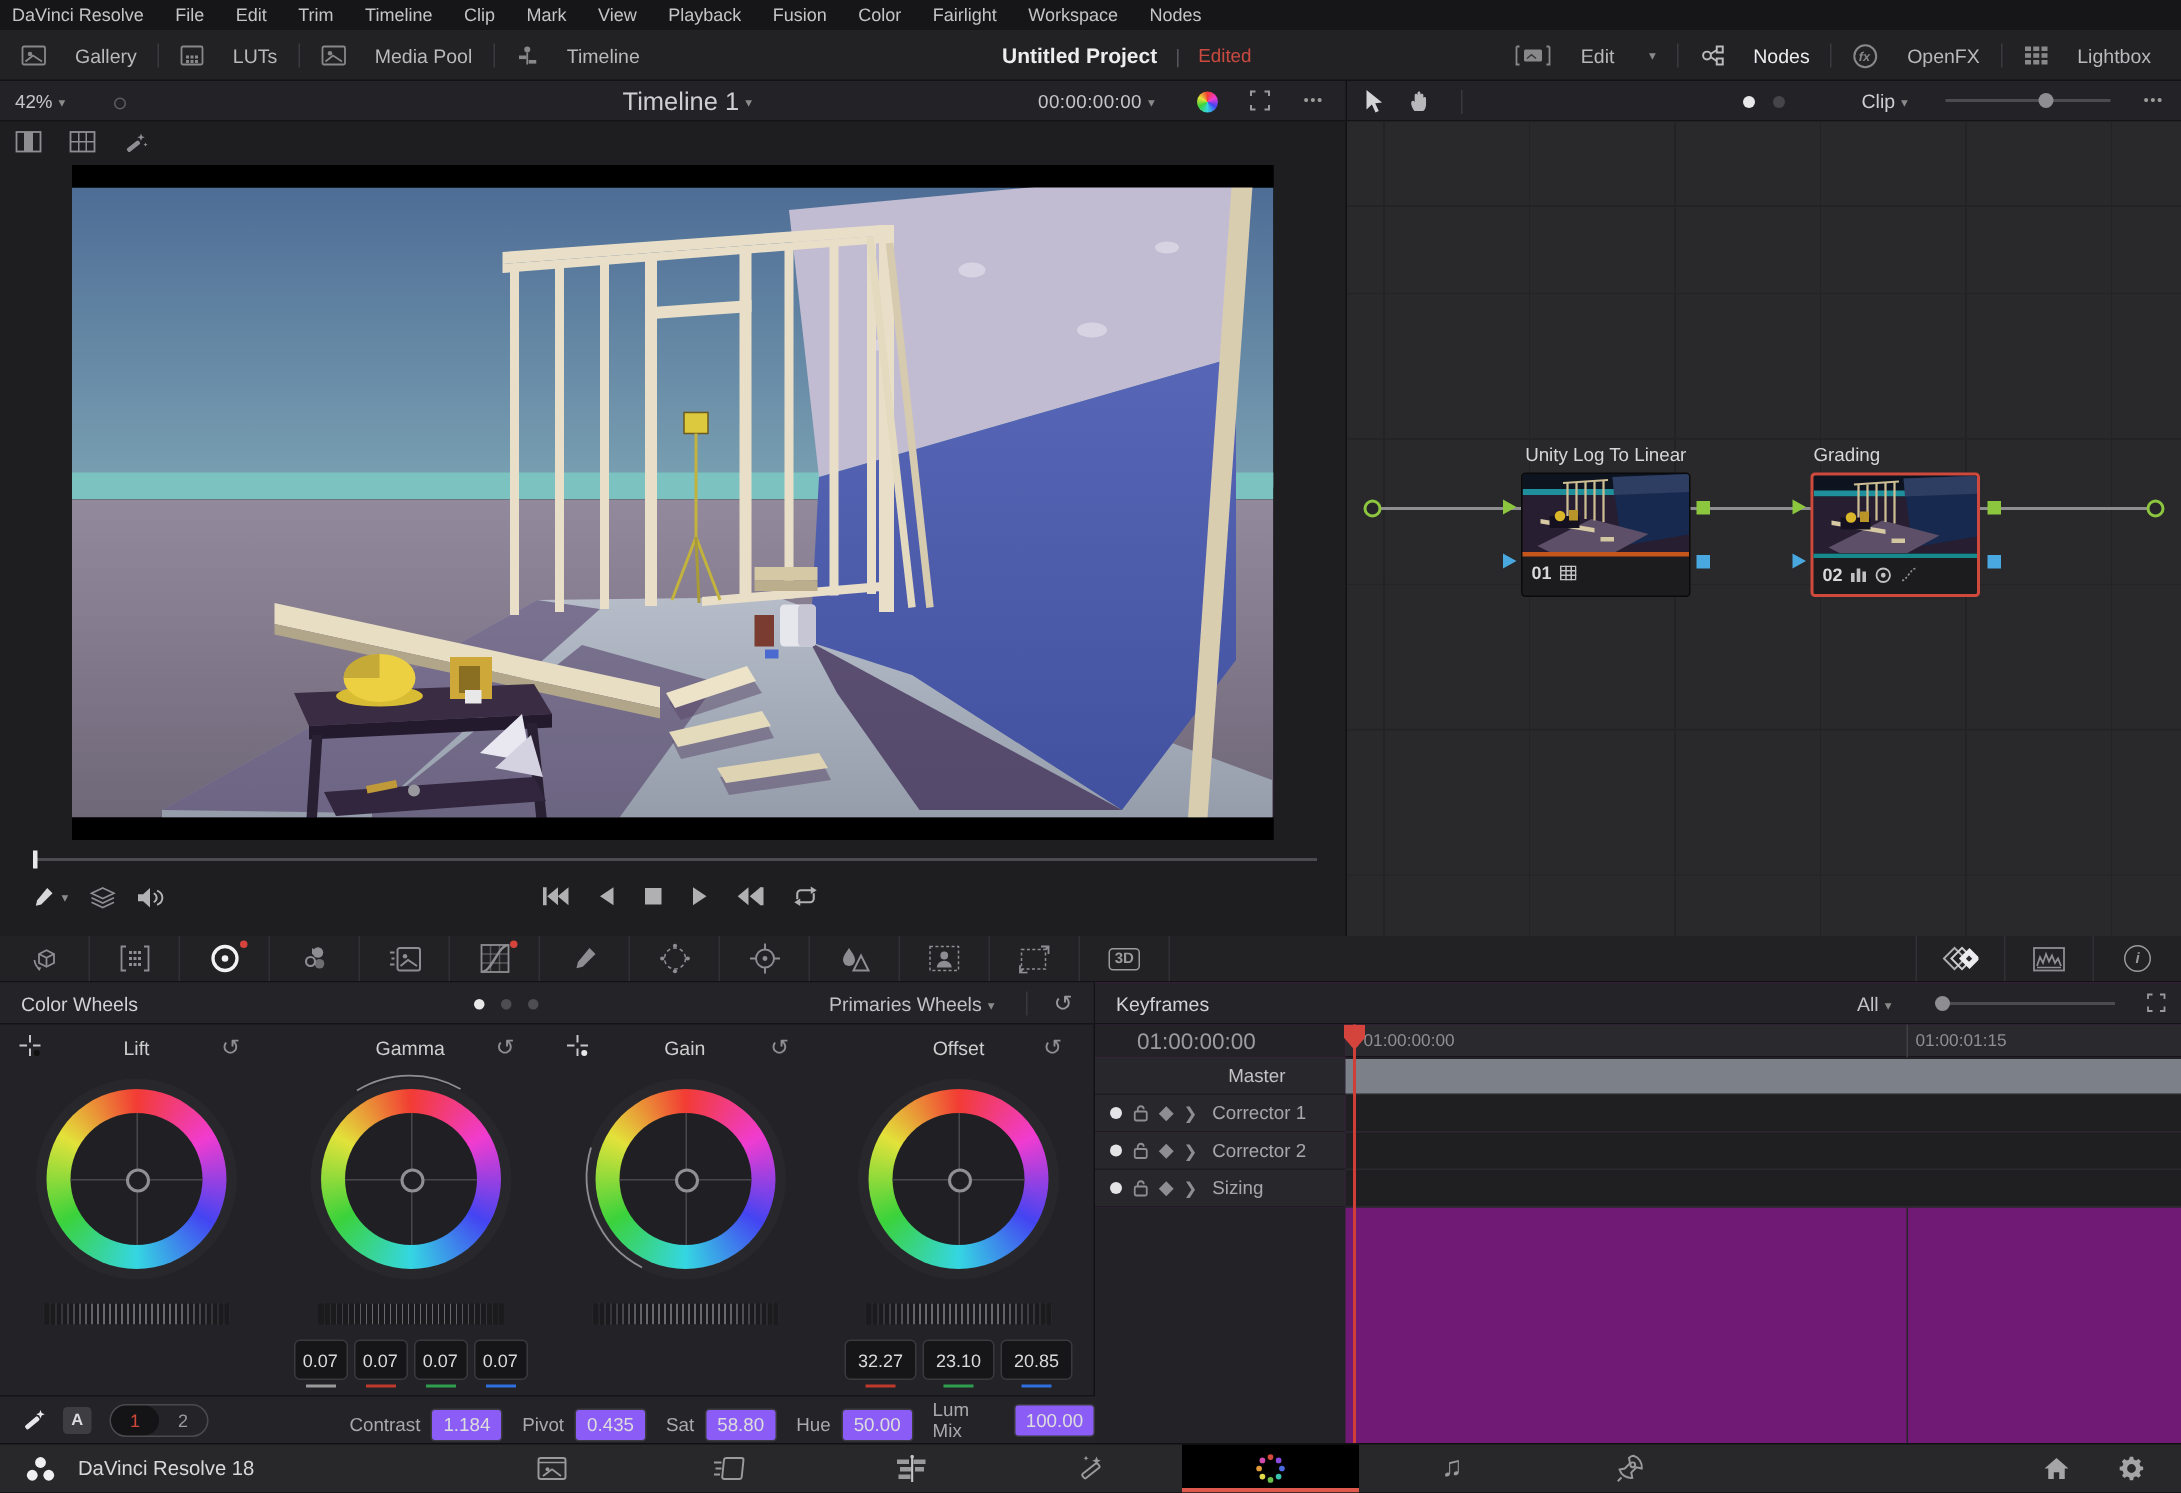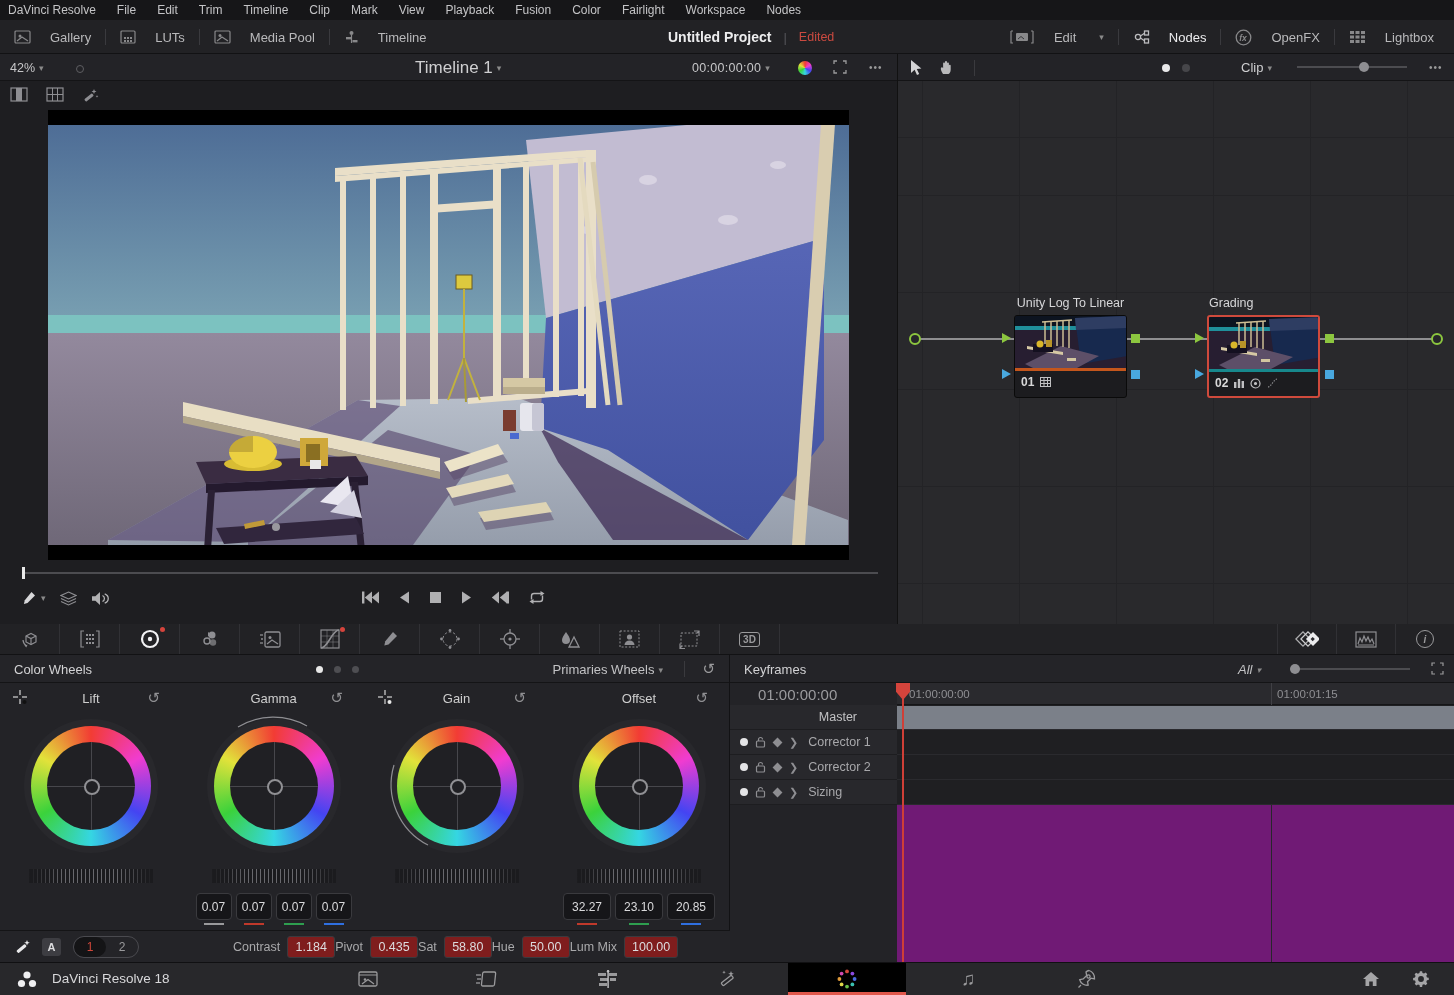--- a/index.html
+++ b/index.html
@@ -107,30 +107,30 @@
              font-size:12px;display:flex;align-items:center;justify-content:center;}
   .vbox .ul{width:20px;height:2px;margin:3px auto 0;}
   .vbox.wide{width:48px;}
   #wheel-bottom{position:absolute;left:0;bottom:0;width:730px;height:32px;background:#242428;border-top:1px solid #141416;
                 display:flex;align-items:center;box-sizing:border-box;}
   #abox{width:19px;height:18px;background:#3d3d42;border-radius:3px;color:#dcdcde;font-weight:bold;
         font-size:11px;display:flex;align-items:center;justify-content:center;margin-left:10px;}
   #pagepill{width:64px;height:20px;border:1px solid #4a4a4f;border-radius:11px;margin-left:12px;display:flex;overflow:hidden;}
   #pagepill .p1{flex:1;background:#141416;color:#d0473a;display:flex;align-items:center;justify-content:center;border-radius:10px;}
   #pagepill .p2{flex:1;color:#9a9a9c;display:flex;align-items:center;justify-content:center;}
-  #adjrow{display:flex;align-items:flex-start;margin-left:94px;}
+  #adjrow{display:flex;align-items:flex-end;gap:13px;margin-left:94px;}
   .adj{display:flex;align-items:center;gap:7px;color:#a9a9ab;font-size:12.5px;}
-  .adj .abox2{height:20px;min-width:32px;padding:0 7px;background:#7f1d1d;border:1px solid #3a3a3e;border-radius:3px;
+  .adj .abox2{height:20px;min-width:32px;padding:0 7px;background:#8b5cf6;border:1px solid #3a3a3e;border-radius:3px;
               color:#dcdcde;display:flex;align-items:center;justify-content:center;font-size:12.5px;}
 
   
   #kf{left:730px;top:655px;width:724px;height:307px;background:#701a75;}
   #kf-header{position:absolute;left:0;top:0;width:100%;height:28px;background:#242428;border-bottom:1px solid #141416;box-sizing:border-box;}
   #kf-title{position:absolute;left:14px;top:7px;font-size:13px;color:#d2d2d4;}
-  #kf-filter{position:absolute;left:508px;top:7px;display:flex;align-items:center;font-size:13px;color:#c2c2c4;font-style:italic;}
+  #kf-filter{position:absolute;left:508px;top:7px;display:flex;align-items:center;font-size:13px;color:#c2c2c4;}
   #kf-slider{position:absolute;left:560px;top:13px;width:120px;height:2px;background:#4c4c50;}
   #kf-slider .knob{position:absolute;left:0;top:-4px;width:10px;height:10px;border-radius:50%;background:#8e8e92;}
   #kf-expand{position:absolute;right:10px;top:7px;}
   #kf-subrow{position:absolute;left:0;top:28px;width:167px;height:22px;background:#232327;}
   #kf-curtc{position:absolute;left:28px;top:31px;font-size:15px;color:#9b9b9e;}
   #kf-ruler{position:absolute;left:167px;top:28px;width:557px;height:22px;background:#2a2a2e;border-bottom:1px solid #151517;box-sizing:border-box;}
   .rlabel{position:absolute;top:5px;font-size:11.5px;color:#8f8f93;}
   .rtick{position:absolute;top:0;width:1px;height:22px;background:#404045;}
   .kfrow-l{position:absolute;left:0;width:167px;height:25px;background:#28282c;border-bottom:1px solid #1d1d20;
            box-sizing:border-box;display:flex;align-items:center;color:#a8a8ab;font-size:12.5px;}

